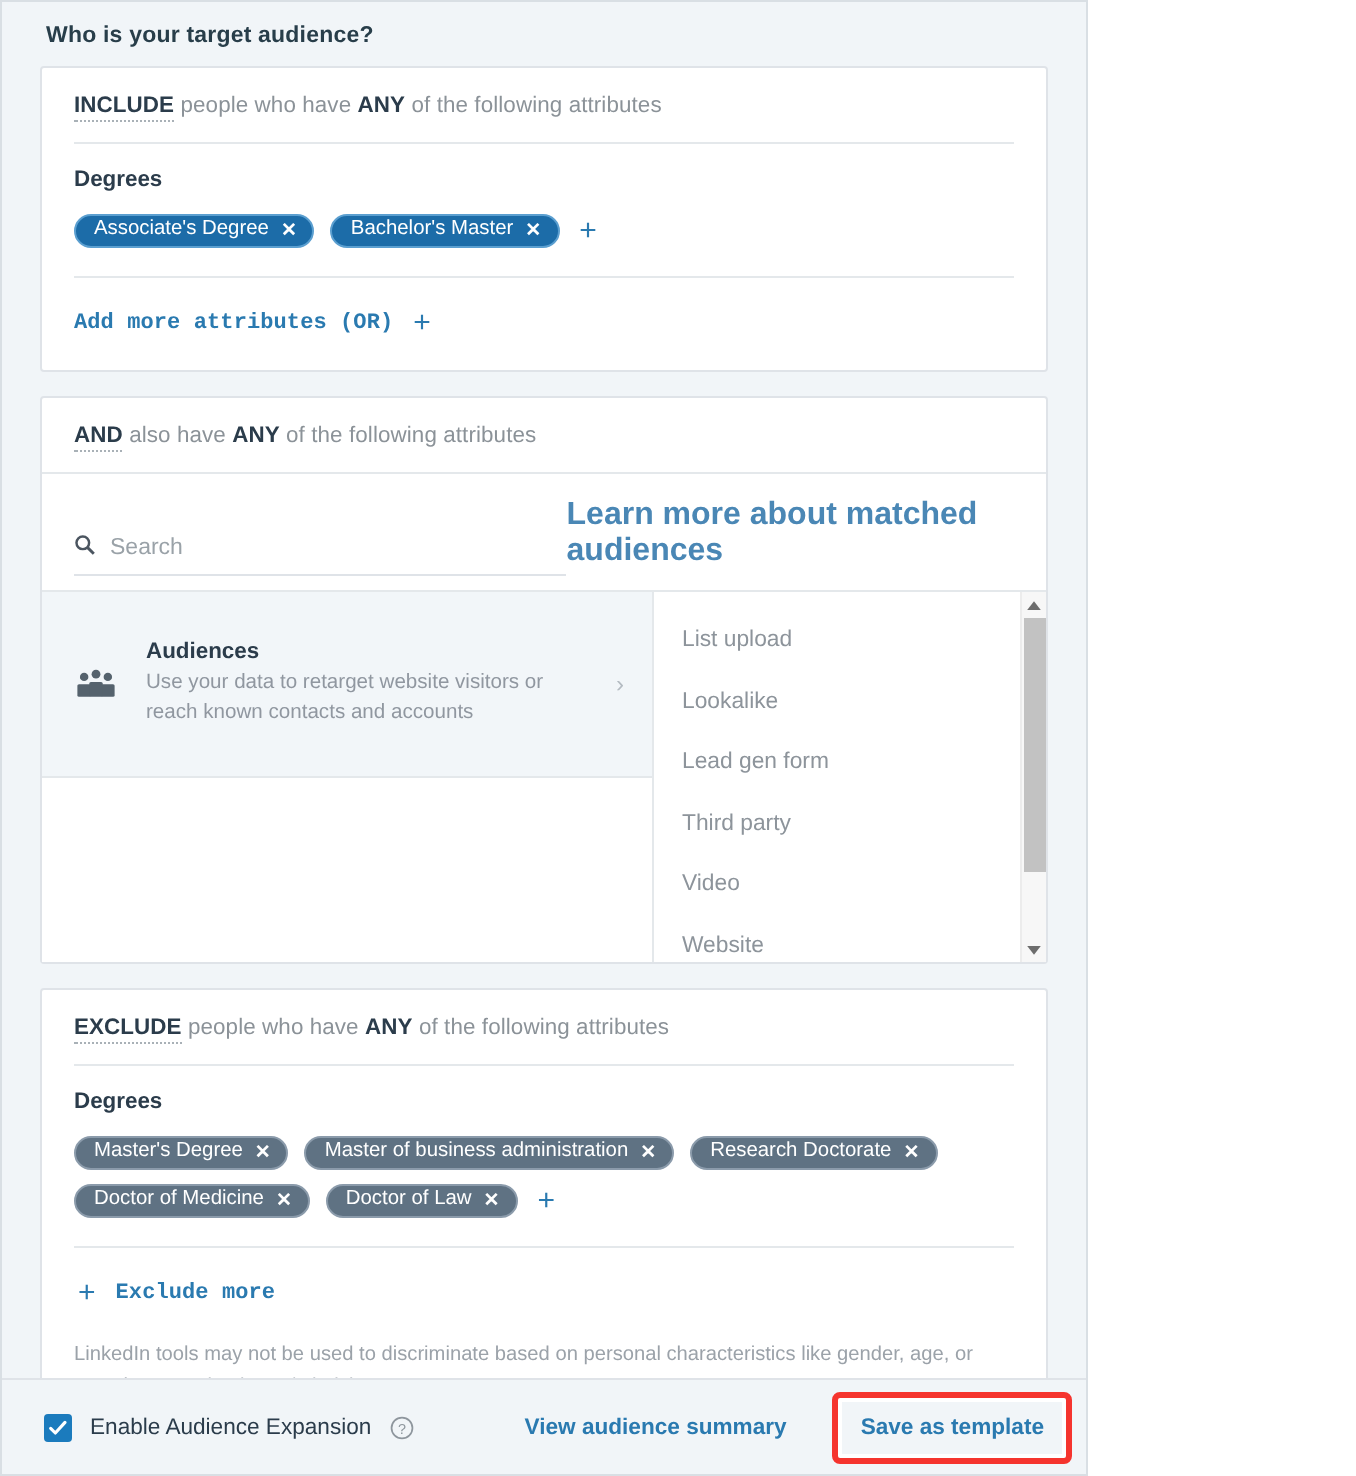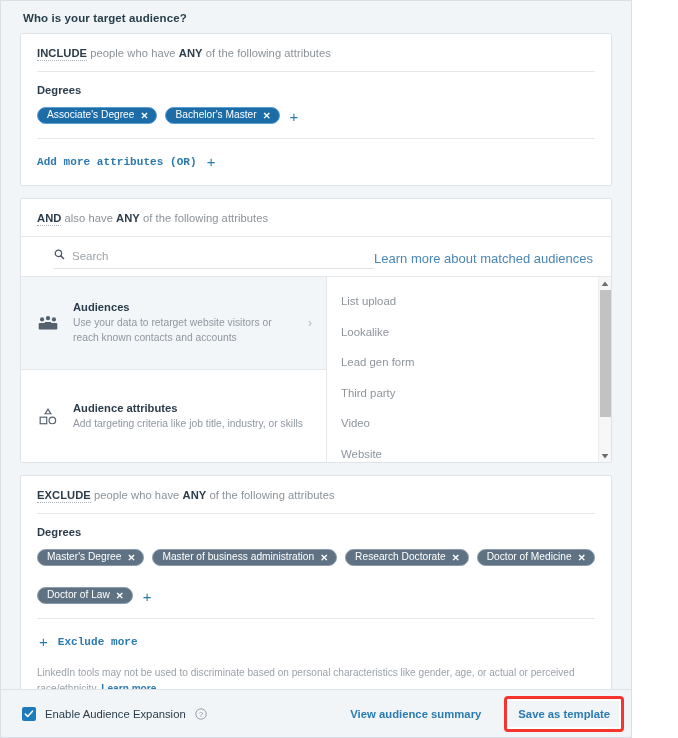--- a/index.html
+++ b/index.html
@@ -13,21 +13,21 @@
   body {
     font-family: "Liberation Sans", sans-serif;
     background: #ffffff;
     font-size: 11px;
     color: #2f3e4e;
     -webkit-font-smoothing: antialiased;
   }
 
   .screen {
     position: relative;
-    width: 632px;
+    width: 544px;
     height: 738px;
     background: #f1f5f8;
     border: 1px solid #d9dfe4;
     overflow: hidden;
   }
 
   
   .page-title {
     padding: 11px 0 9px 22px;
     font-size: 11.5px;
@@ -78,22 +78,22 @@
   .facet-label {
     font-size: 11.2px;
     font-weight: bold;
     color: #2b3c4b;
     margin-bottom: 11px;
   }
 
   .chips {
     display: flex;
     flex-wrap: wrap;
-    align-items: flex-end;
-    gap: 21px 8px;
+    align-items: center;
+    gap: 7px 8px;
   }
 
   .chip {
     display: inline-flex;
     align-items: center;
     height: 17px;
     padding: 0 8px 0 9px;
     border-radius: 10px;
     font-size: 10.2px;
     color: #ffffff;
@@ -161,22 +161,22 @@
     font-family: "Liberation Sans", sans-serif;
     font-size: 11.5px;
     color: #3c4a56;
     background: transparent;
     width: 100%;
   }
   .search-input::placeholder { color: #9aa2a8; }
 
   .matched-link {
     color: #4a87b5;
-    font-size: 13px;
-    font-weight: normal;
+    font-size: 16px;
+    font-weight: bold;
     padding-bottom: 3px;
     cursor: pointer;
   }
 
   
   .panes {
     display: flex;
     height: 186px;
     border-top: 1px solid #e4e8eb;
   }
@@ -430,33 +430,20 @@
               <rect x="9" y="8.2" width="8" height="8.8" rx="1"></rect>
             </svg>
           </span>
           <span class="txt">
             <span class="ttl" style="display:block">Audiences</span>
             <span class="sub" style="display:block">Use your data to retarget website visitors or reach known contacts and accounts</span>
           </span>
           <span class="chev">›</span>
         </div>
 
-        <div class="pane-opt">
-          <span class="ico">
-            <svg width="20" height="20" viewBox="0 0 22 22" fill="none" stroke="#55626d" stroke-width="1.3">
-              <path d="M11 2.3 L14.1 7.4 H7.9 Z"></path>
-              <rect x="2.4" y="11.2" width="7.2" height="7.2"></rect>
-              <circle cx="15.8" cy="14.8" r="3.6"></circle>
-            </svg>
-          </span>
-          <span class="txt">
-            <span class="ttl" style="display:block">Audience attributes</span>
-            <span class="sub" style="display:block">Add targeting criteria like job title, industry, or skills</span>
-          </span>
-        </div>
       </div>
 
       <div class="pane-right">
         <div class="opt-list">
           <div class="opt-item">List upload</div>
           <div class="opt-item">Lookalike</div>
           <div class="opt-item">Lead gen form</div>
           <div class="opt-item">Third party</div>
           <div class="opt-item">Video</div>
           <div class="opt-item">Website</div>

